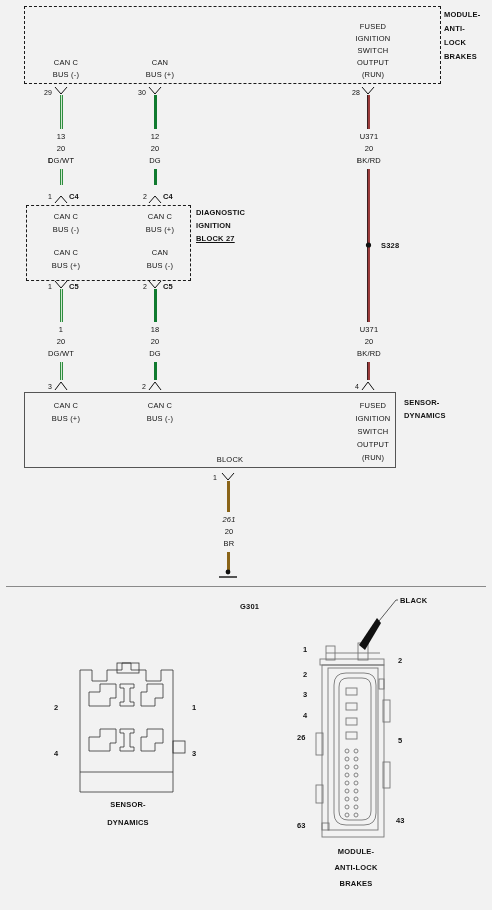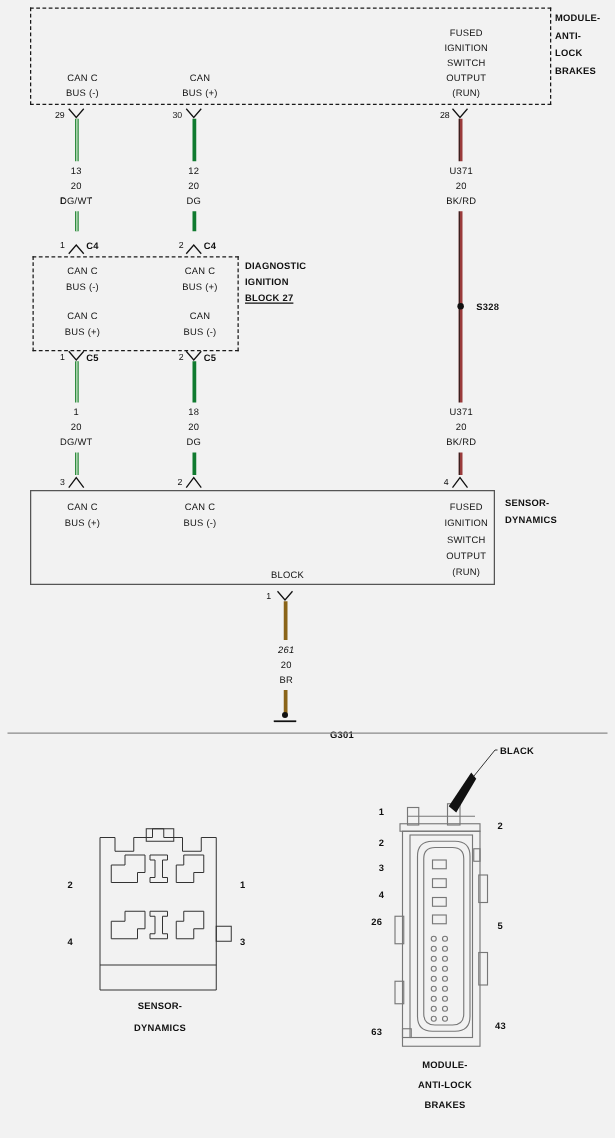--- a/index.html
+++ b/index.html
@@ -200,21 +200,21 @@
   <div class="lbl c" style="left:230px;top:455px;">BLOCK</div>
 
   <div class="pin" style="left:213px;top:474px;">1</div>
 
   <div class="wire w-br" style="left:227px;top:481px;width:2.5px;height:90px;"></div>
   <div class="abs" style="left:218px;top:512px;width:22px;height:40px;background:#f2f2f2;"></div>
   <div class="lbl c" style="left:229px;top:515px;font-style:italic;">261</div>
   <div class="lbl c" style="left:229px;top:527px;">20</div>
   <div class="lbl c" style="left:229px;top:539px;">BR</div>
 
-  <div class="lbl b" style="left:240px;top:583px;margin-left:24px;">G301</div>
+  <div class="lbl b" style="left:240px;top:602px;">G301</div>
 
   <div class="rule" style="left:6px;top:586px;width:480px;"></div>
 
   <div class="lbl b" style="left:54px;top:703px;">2</div>
   <div class="lbl b" style="left:54px;top:749px;">4</div>
   <div class="lbl b" style="left:192px;top:703px;">1</div>
   <div class="lbl b" style="left:192px;top:749px;">3</div>
 
   <div class="lbl b c" style="left:128px;top:800px;">SENSOR-</div>
   <div class="lbl b c" style="left:128px;top:818px;">DYNAMICS</div>

